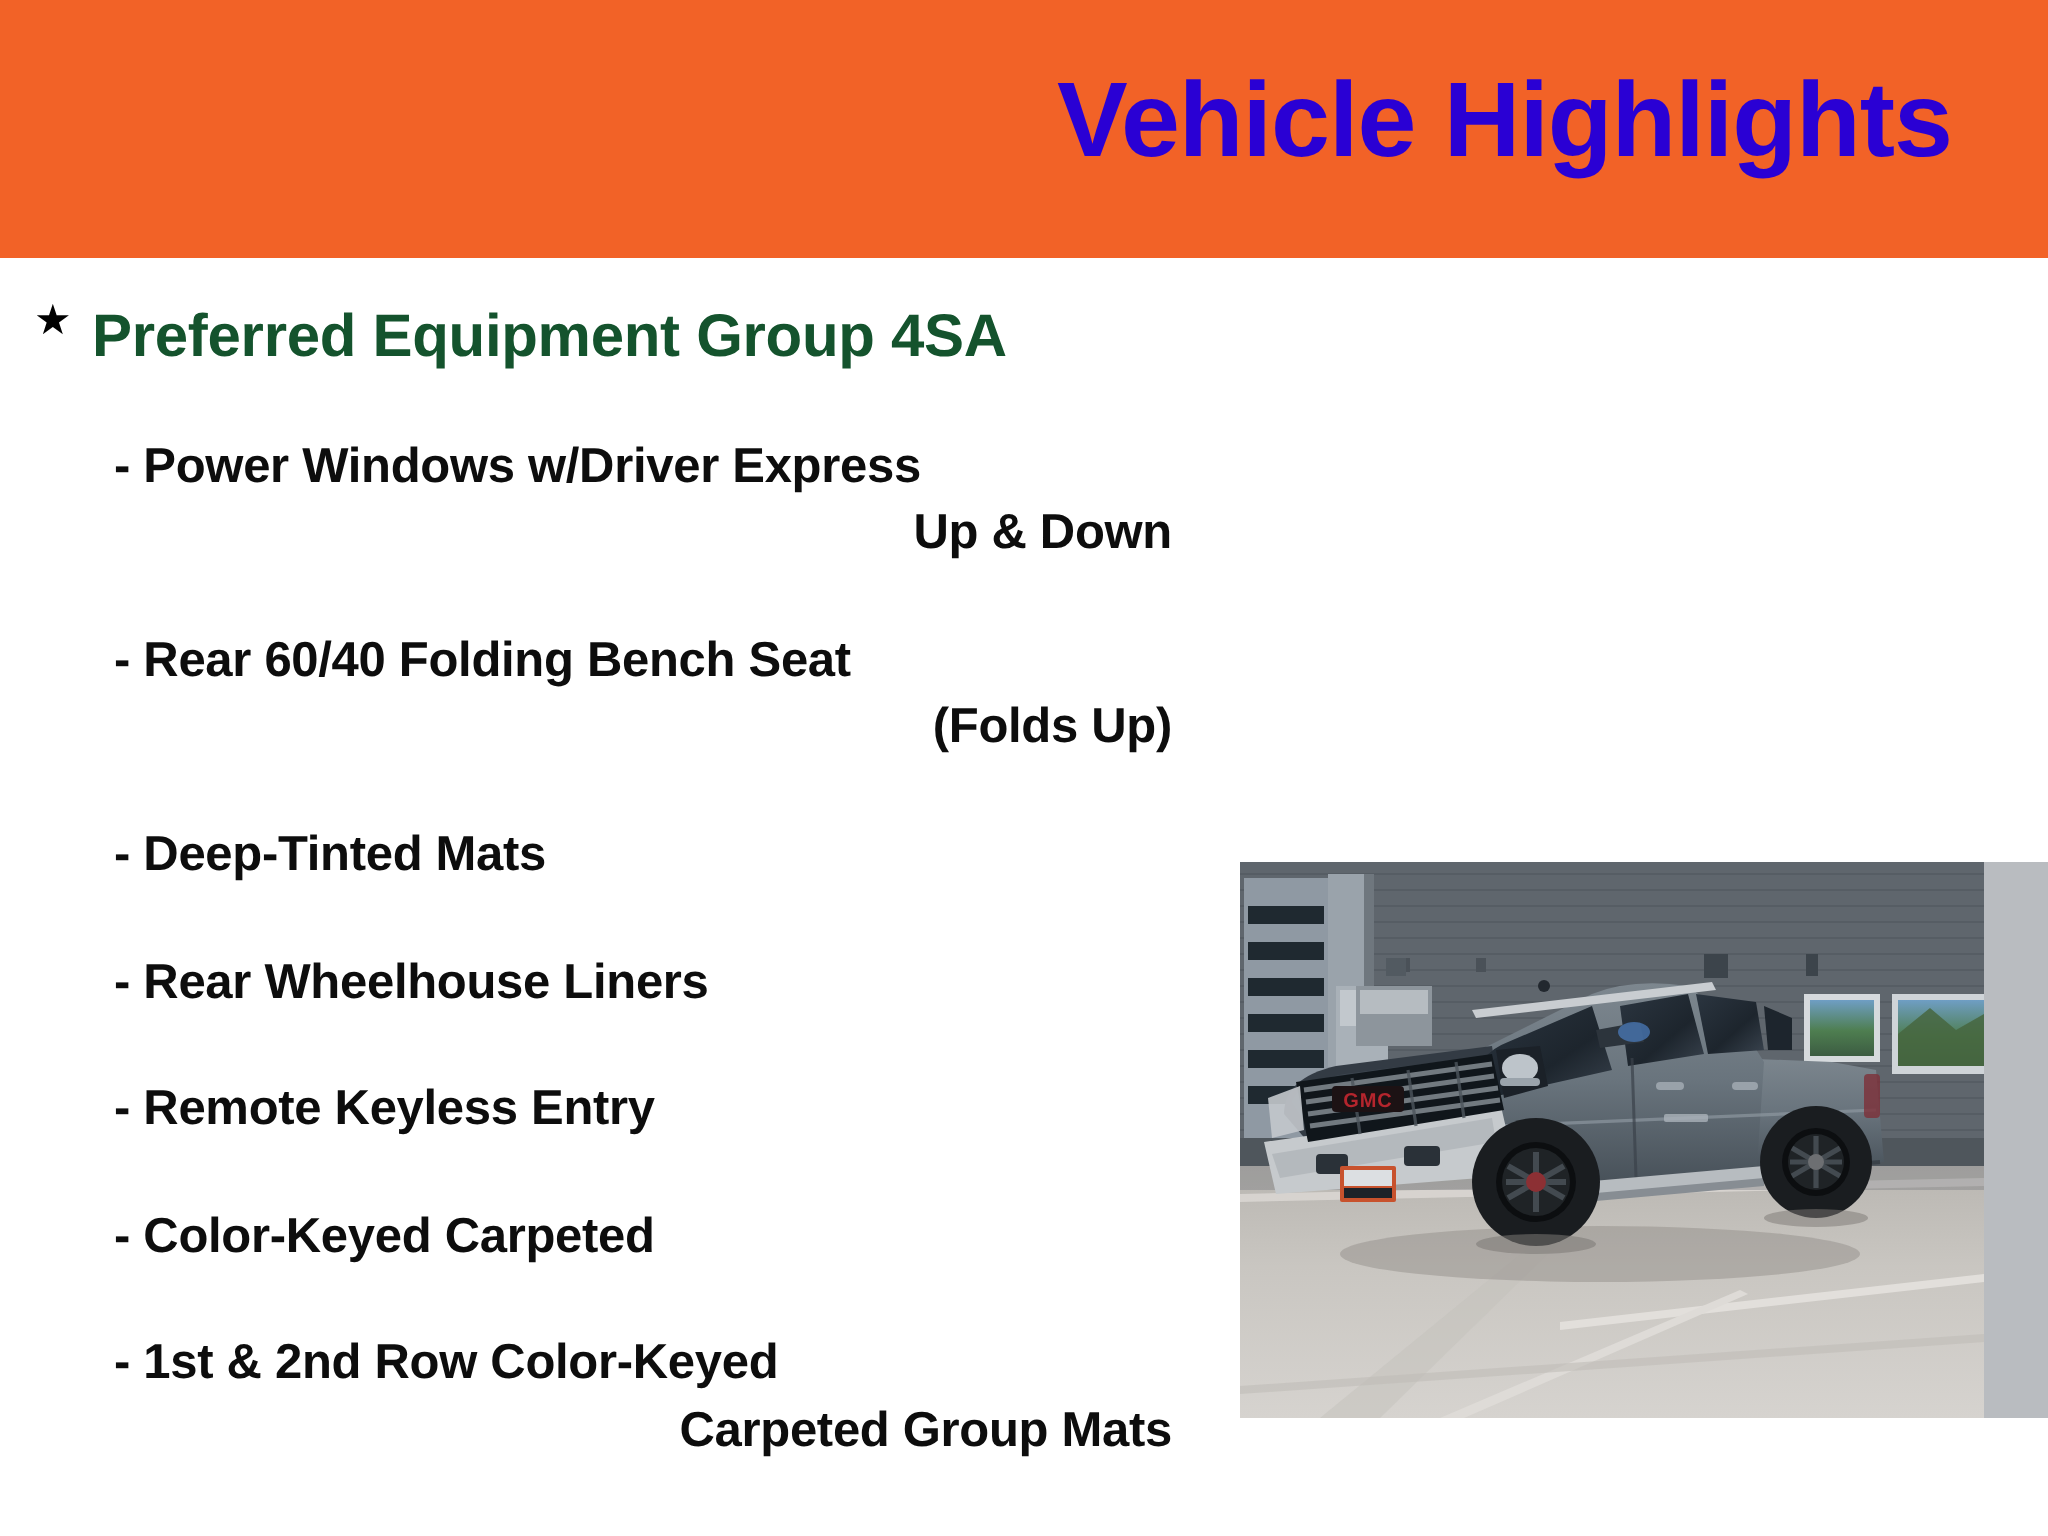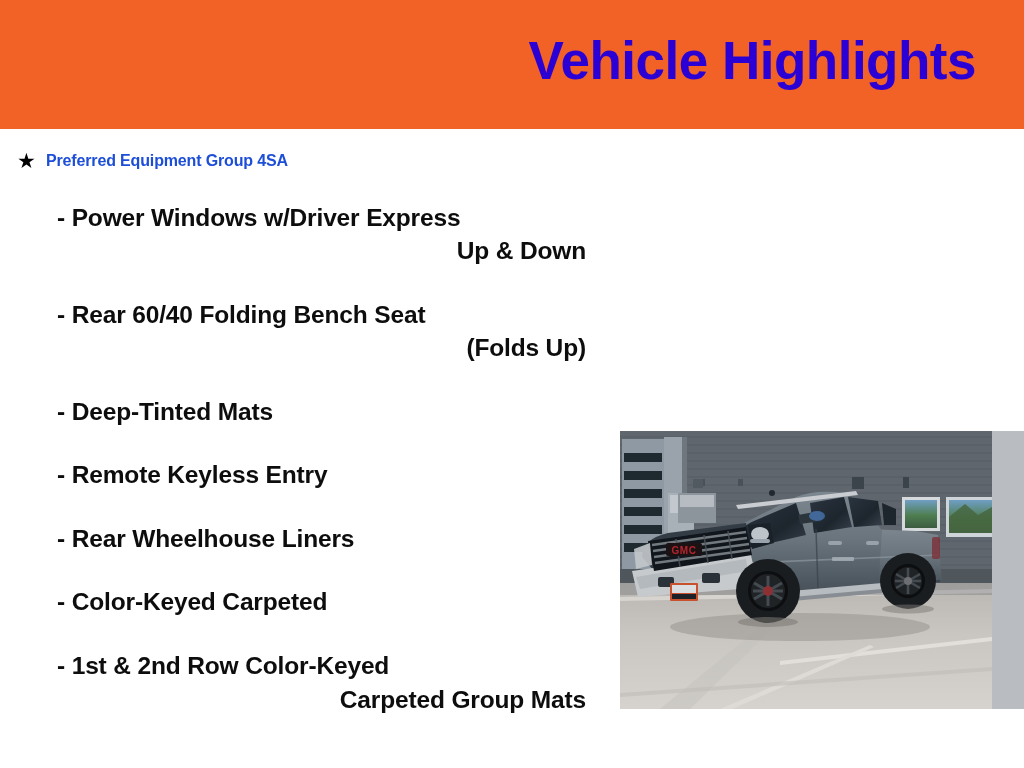--- a/index.html
+++ b/index.html
@@ -71,23 +71,23 @@
     width: 22px;
     font-size: 21px;
     line-height: 1;
     color: #000000;
     text-align: left;
   }
 
   .bullet-heading {
     margin: 0;
     padding: 23px 0 0 46px;
-    font-size: 16px;
+    font-size: 30px;
     font-weight: bold;
-    color: #1d4ed8;
+    color: #14532d;
     line-height: 1.16;
     letter-spacing: -0.15px;
   }
 
   .sub-item {
     margin: 14px;
     padding: 0 0 0 43px;
     font-size: 24.5px;
     font-weight: bold;
     color: #0d0d0d;
@@ -143,25 +143,25 @@
     <div class="sub-item gap">
       <span>- Rear 60/40 Folding Bench Seat</span>
       <span class="line2">(Folds Up)</span>
     </div>
 
     <div class="sub-item gap">
       <span>- Deep-Tinted Mats</span>
     </div>
 
     <div class="sub-item gap">
+      <span>- Rear Wheelhouse Liners</span>
+    </div>
+
+    <div class="sub-item gap">
       <span>- Remote Keyless Entry</span>
-    </div>
-
-    <div class="sub-item gap">
-      <span>- Rear Wheelhouse Liners</span>
     </div>
 
     <div class="sub-item gap">
       <span>- Color-Keyed Carpeted</span>
     </div>
 
     <div class="sub-item gap">
       <span>- 1st &amp; 2nd Row Color-Keyed</span>
       <span class="line2">Carpeted Group Mats</span>
     </div>

